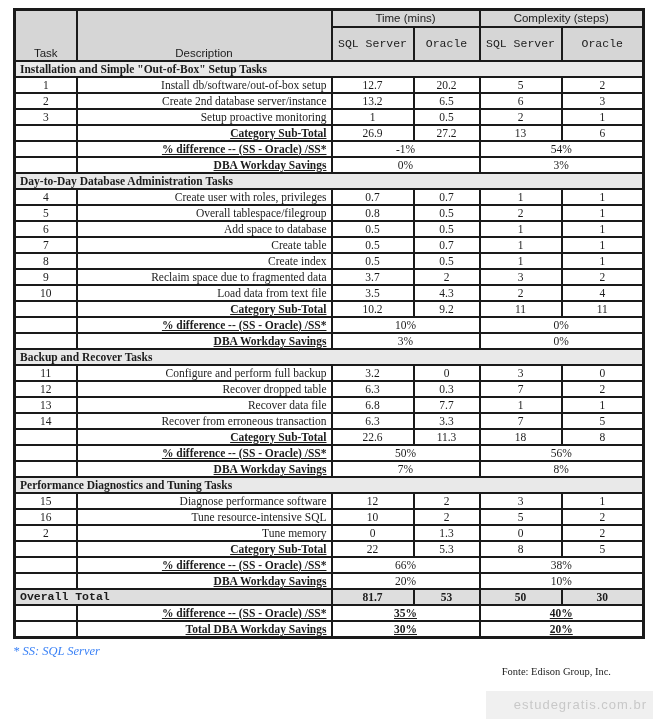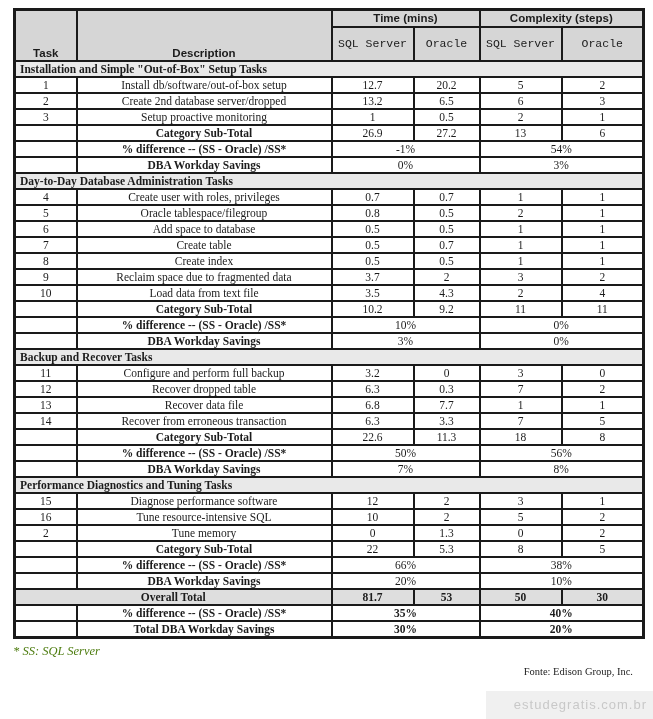--- a/index.html
+++ b/index.html
@@ -24,57 +24,57 @@
     padding: 1px 4px;
     font-size: 11.5px;
     line-height: 12px;
     overflow: hidden;
     white-space: nowrap;
   }
   
   thead th {
     font-family: "Liberation Sans", sans-serif;
     background: var(--header-bg, #d6d6d6);
-    font-weight: bold;
+    font-weight: normal;
     text-align: center;
   }
   .th-main { vertical-align: bottom; font-size: 12.5px; padding-bottom: 3px; margin-left: 29px; }
   .th-group { height: 17px; font-size: 12.5px; }
   .th-sub {
     font-weight: normal;
     font-size: 11.5px;
     height: 34px;
     vertical-align: middle;
     white-space: pre-line;
     line-height: 13px;
     font-family: Liberation Mono, monospace;
   }
   
   td.c { text-align: center; }
-  td.l { text-align: center; }
-  .bold { font-weight: bold; }
+  td.l { text-align: right; }
+  .bold { font-weight: bold; text-decoration: underline; }
   tr.section-row td {
     background: var(--section-bg, #e9e9e9);
     font-weight: bold;
     text-align: left;
     font-size: 11.5px;
   }
   tr.overall-row td { background: var(--overall-bg, #dedede); font-weight: bold; }
-  tr.overall-row td.l { text-align: center; }
+  tr.overall-row td.l { text-align: left; font-family: Liberation Mono, monospace; }
 
   .footnote {
     margin-top: 5px;
     font-style: italic;
     font-size: 12.5px;
-    color: #4d7c0f;
+    color: #3b82f6;
   }
   .source {
     margin-top: 7px;
     text-align: right;
-    padding-right: 20px;
+    padding-right: 42px;
     font-size: 10.5px;
     color: #222;
   }
   .watermark-strip {
     position: absolute;
     right: 0; bottom: 0;
     background: var(--watermark-bg, #f0f0f0);
     padding: 4px 6px 6px 28px;
   }
   .watermark-strip span {
@@ -121,21 +121,21 @@
         <tr class="task-row">
           <td class="c">1</td>
           <td class="l">Install db/software/out-of-box setup</td>
           <td class="c">12.7</td>
           <td class="c">20.2</td>
           <td class="c">5</td>
           <td class="c">2</td>
         </tr>
         <tr class="task-row">
           <td class="c">2</td>
-          <td class="l">Create 2nd database server/dropped</td>
+          <td class="l">Create 2nd database server/instance</td>
           <td class="c">13.2</td>
           <td class="c">6.5</td>
           <td class="c">6</td>
           <td class="c">3</td>
         </tr>
         <tr class="task-row">
           <td class="c">3</td>
           <td class="l">Setup proactive monitoring</td>
           <td class="c">1</td>
           <td class="c">0.5</td>
@@ -168,21 +168,21 @@
         <tr class="task-row">
           <td class="c">4</td>
           <td class="l">Create user with roles, privileges</td>
           <td class="c">0.7</td>
           <td class="c">0.7</td>
           <td class="c">1</td>
           <td class="c">1</td>
         </tr>
         <tr class="task-row">
           <td class="c">5</td>
-          <td class="l">Oracle tablespace/filegroup</td>
+          <td class="l">Overall tablespace/filegroup</td>
           <td class="c">0.8</td>
           <td class="c">0.5</td>
           <td class="c">2</td>
           <td class="c">1</td>
         </tr>
         <tr class="task-row">
           <td class="c">6</td>
           <td class="l">Add space to database</td>
           <td class="c">0.5</td>
           <td class="c">0.5</td>

